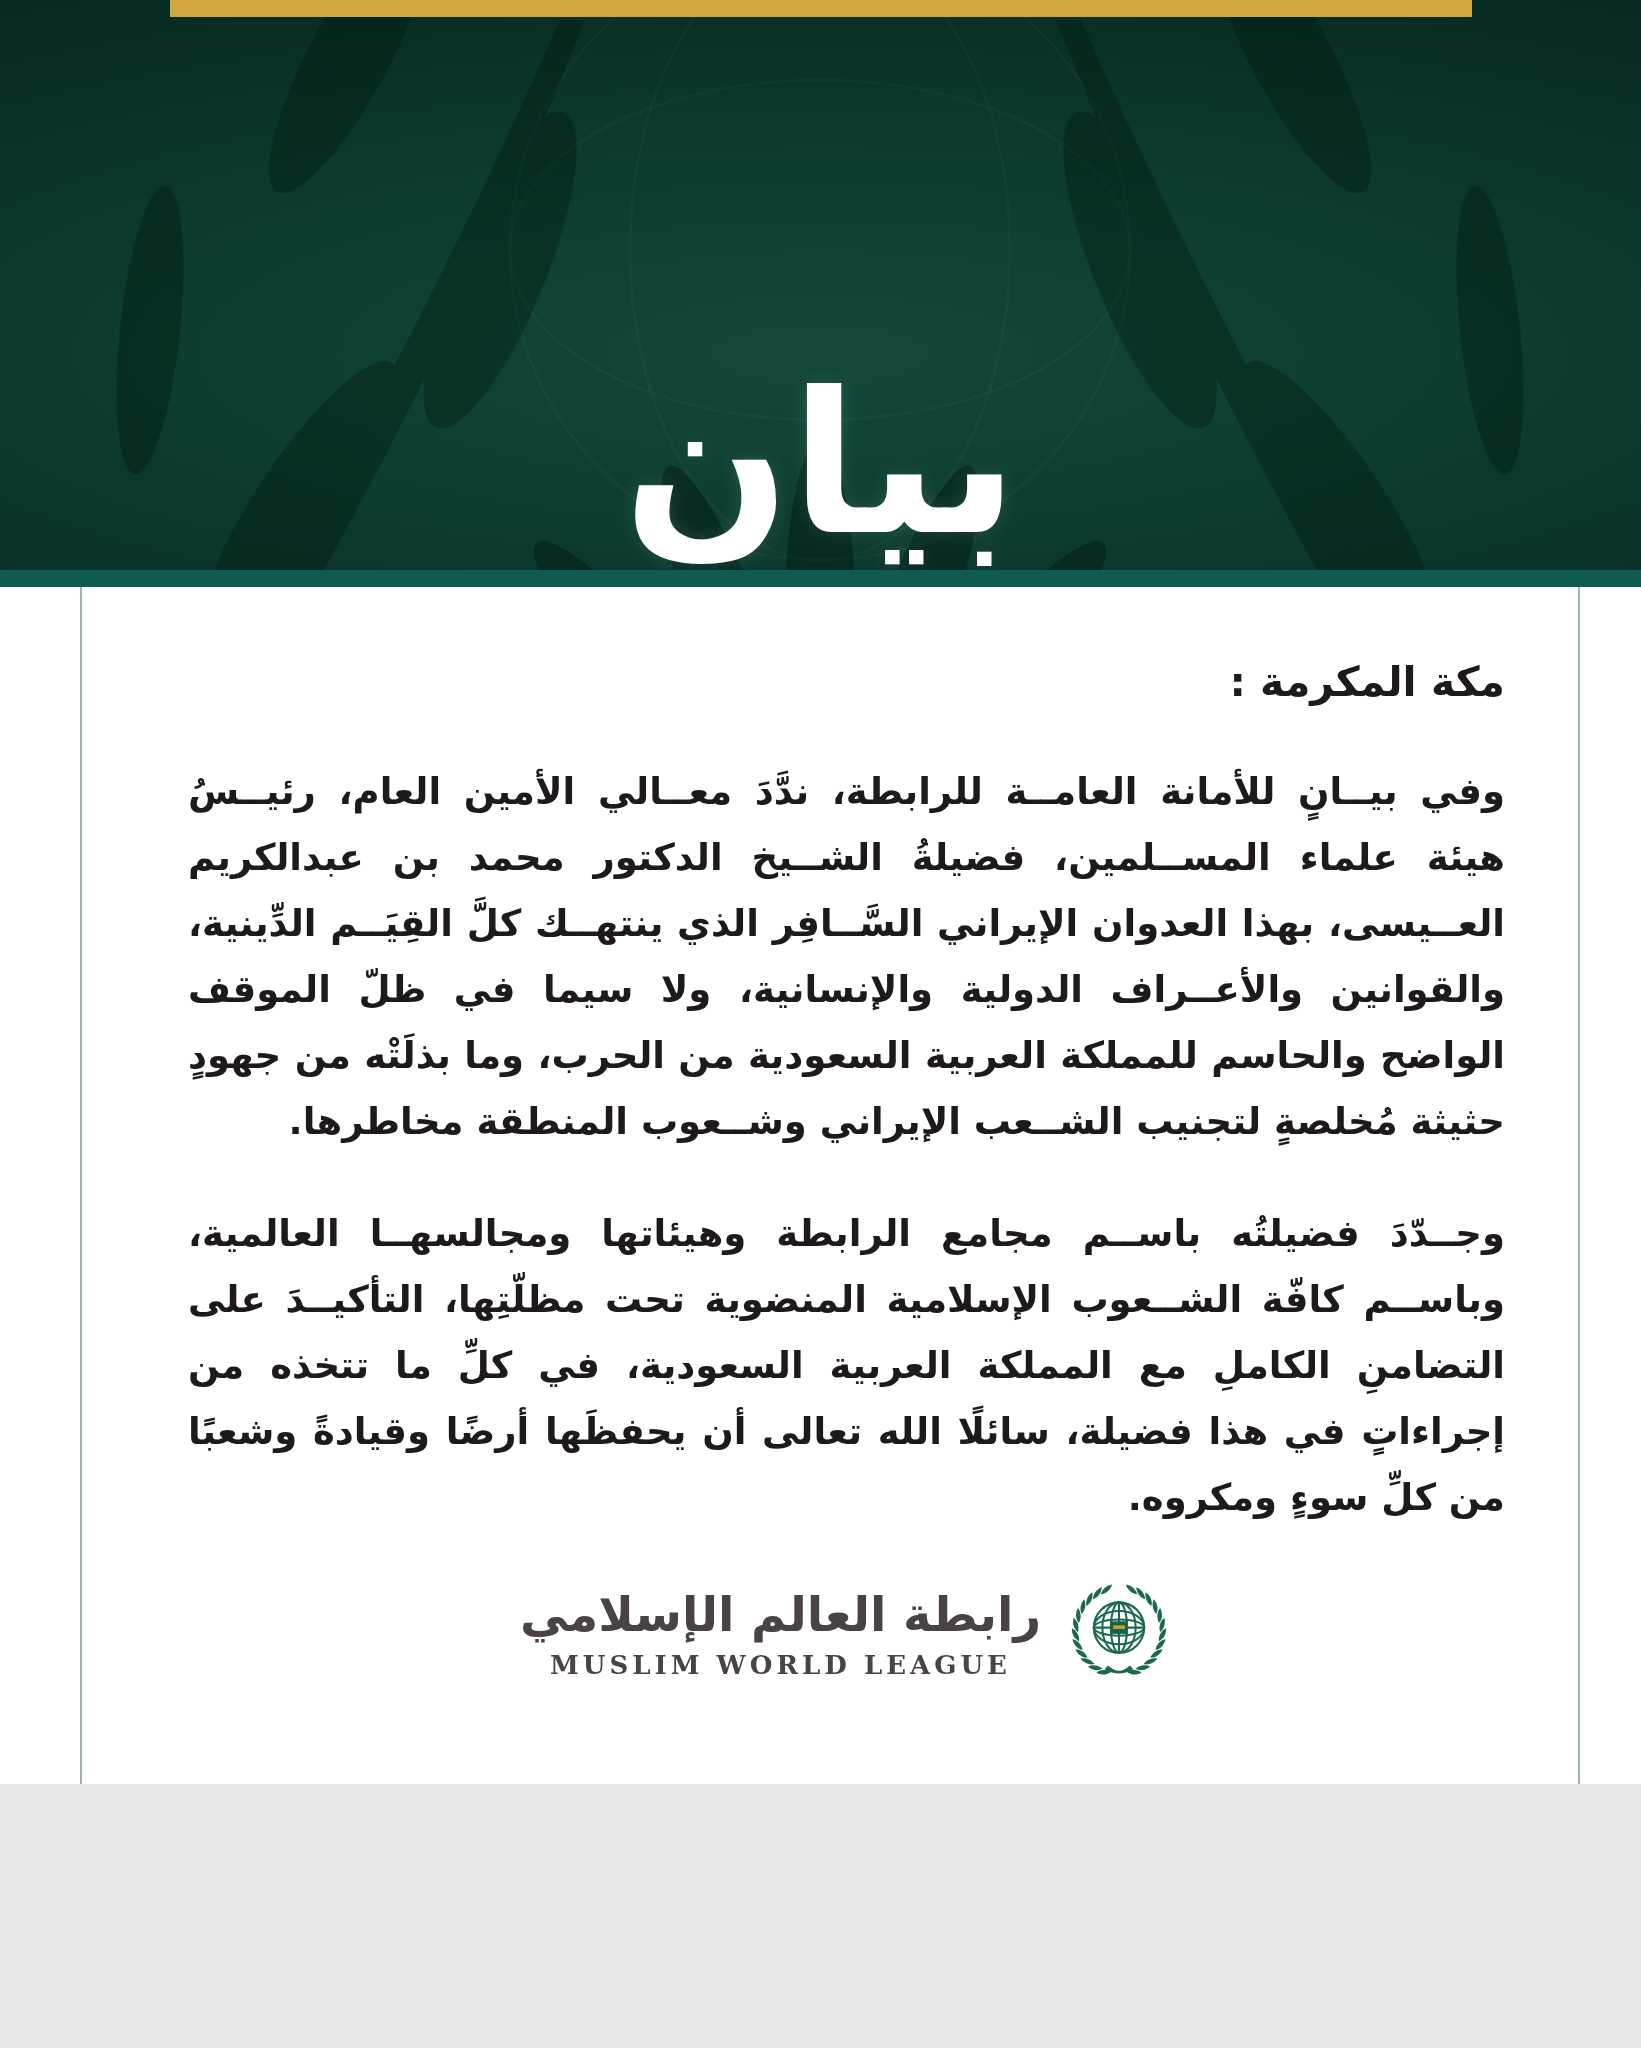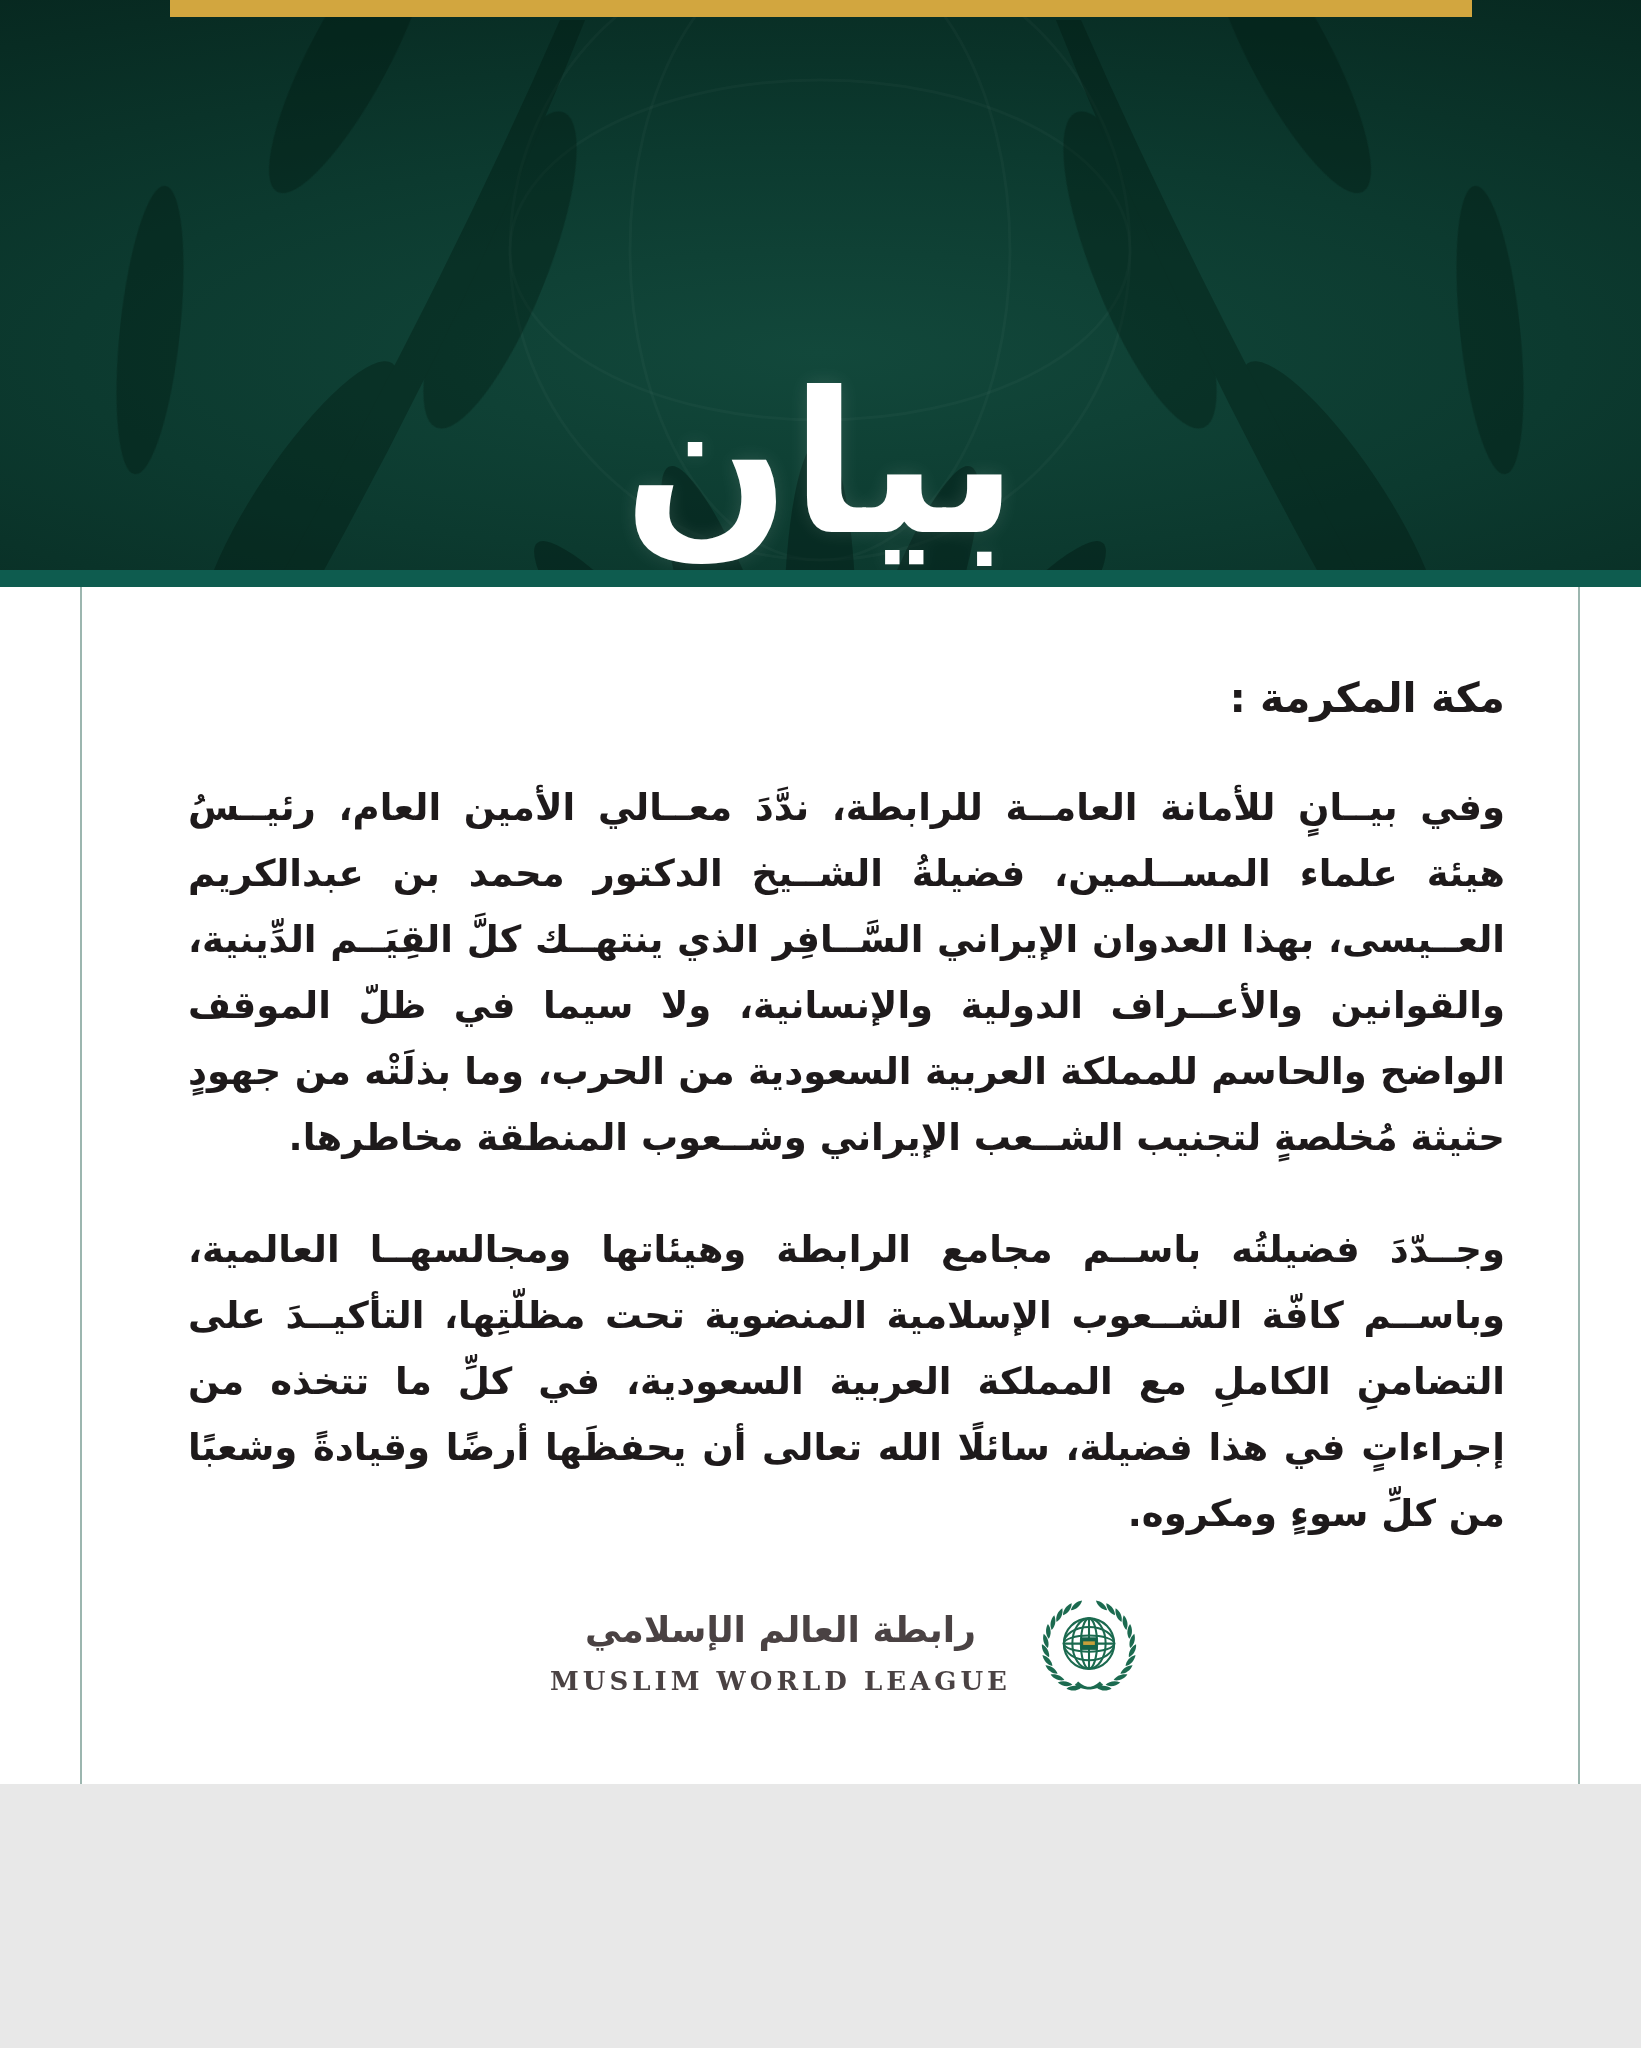--- a/index.html
+++ b/index.html
@@ -46,21 +46,21 @@
   }
   .frame-line.left{left:80px;}
   .frame-line.right{right:61px;}
   
   .statement{
     direction:rtl;
     color:#1e1a1b;
     padding:0 136px 0 188px;
   }
   .dateline{
-    margin:80px 0 0 0;
+    margin:64px 0 0 0;
     font-size:41px;line-height:62px;
     font-weight:700;
   }
   .statement p{
     margin:46px 0 0 0;
     font-size:37px;line-height:66px;
     font-weight:700;
     text-align:justify;
   }
   .statement p.first{margin-top:54px;}
@@ -72,21 +72,21 @@
     justify-content:center;
     align-items:center;
     gap:24px;
   }
   .org-names{
     display:flex;flex-direction:column;align-items:center;
     color:#4a4243;
   }
   .org-ar{
     direction:rtl;
-    font-size:36px;line-height:60px;font-weight:700;
+    font-size:48px;line-height:60px;font-weight:700;
     letter-spacing:1px;
   }
   .org-en{
     font-family:"DejaVu Serif",serif;
     font-size:26px;line-height:34px;font-weight:700;
     letter-spacing:4px;
     margin-top:4px;
     white-space:nowrap;
   }
   .emblem{width:108px;height:112px;display:block;}

